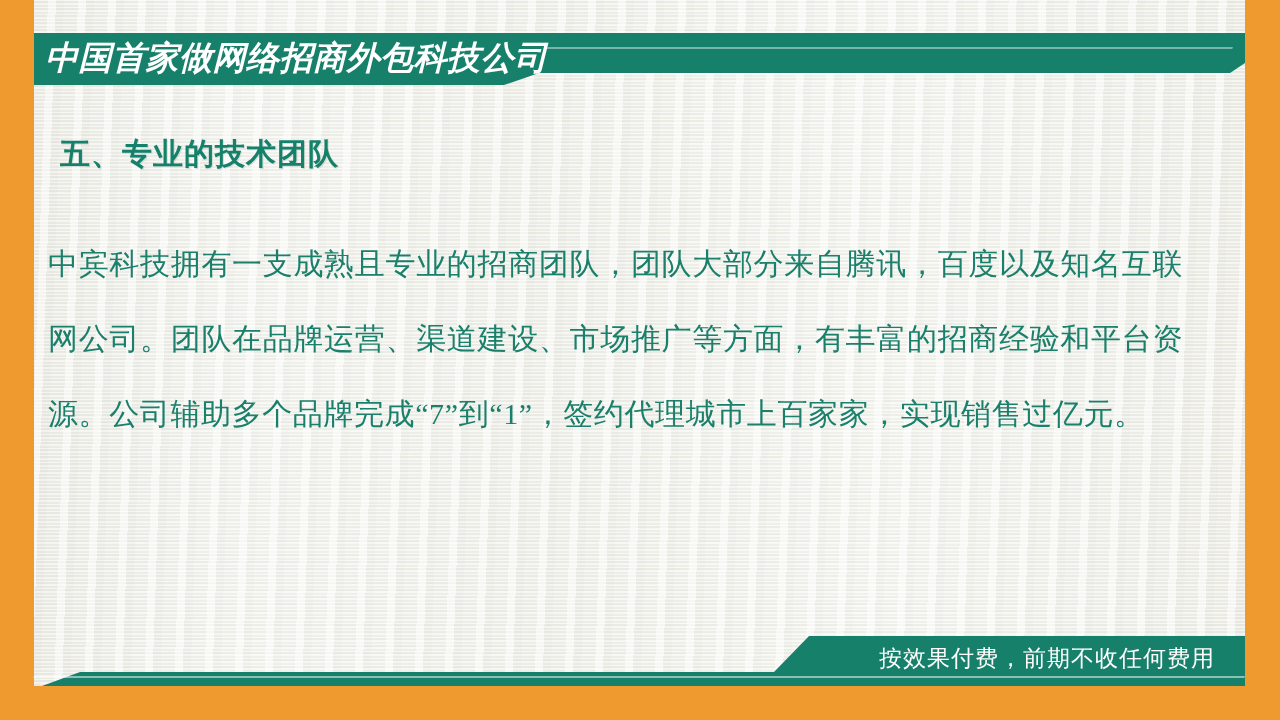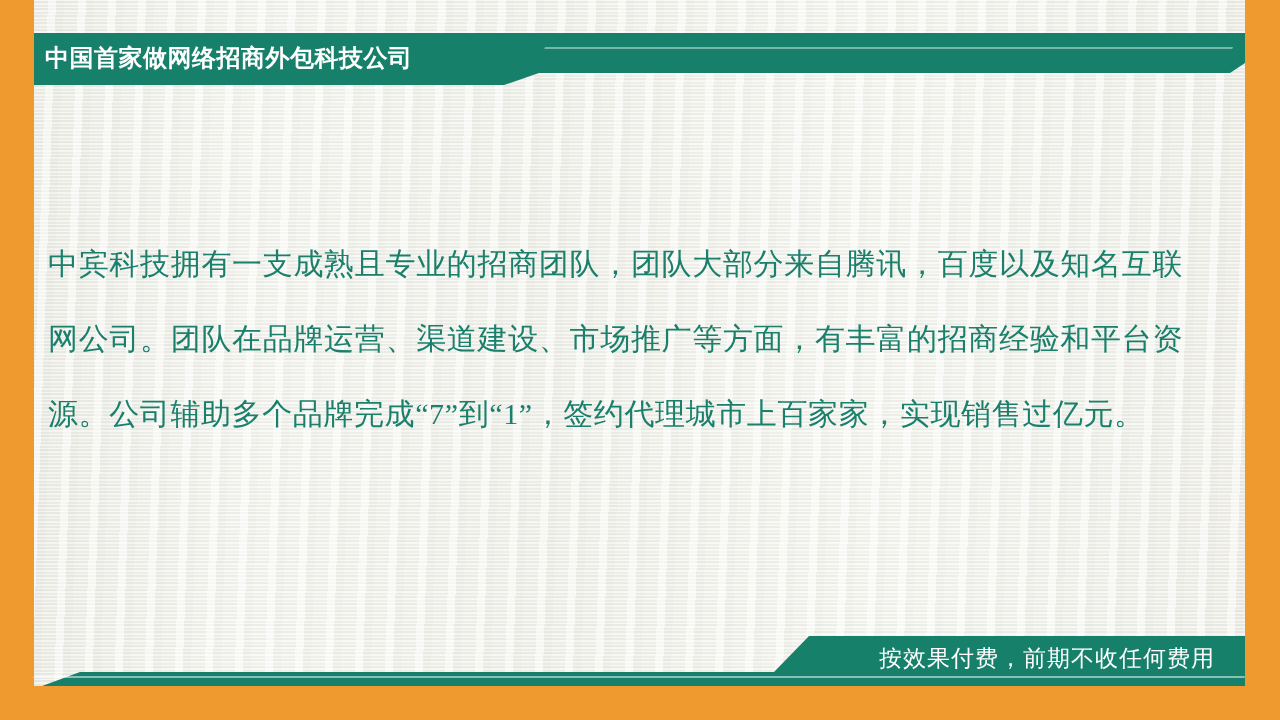--- a/index.html
+++ b/index.html
@@ -89,24 +89,25 @@
     transform: skewX(-20deg);
     transform-origin: left top;
   }
   .header-title {
     position: absolute;
     left: 11px;
     top: 0;
     height: 52px;
     line-height: 50px;
     color: #FFFFFF;
-    font-size: 24px;
+    font-size: 33px;
     font-weight: bold;
     letter-spacing: 0.5px;
     white-space: nowrap;
+    font-style: italic;
   }
 
   
   .section-heading {
     position: absolute;
     left: 60px;
     top: 134px;
     color: #16816B;
     font-size: 30px;
     font-weight: bold;
@@ -186,20 +187,21 @@
   <div class="canvas">
     <div class="canvas-grain"></div>
   </div>
 
   <div class="header">
     <div class="header-band"></div>
     <div class="header-hairline"></div>
     <div class="header-title">中国首家做网络招商外包科技公司</div>
   </div>
 
+  <div class="section-heading">五、专业的技术团队</div>
 
   <div class="body-text">中宾科技拥有一支成熟且专业的招商团队，团队大部分来自腾讯，百度以及知名互联网公司。团队在品牌运营、渠道建设、市场推广等方面，有丰富的招商经验和平台资源。公司辅助多个品牌完成“7”到“1”，签约代理城市上百家家，实现销售过亿元。</div>
 
   <div class="footer">
     <div class="footer-band"></div>
     <div class="footer-hairline"></div>
     <div class="footer-text">按效果付费，前期不收任何费用</div>
   </div>
 
 </div>

